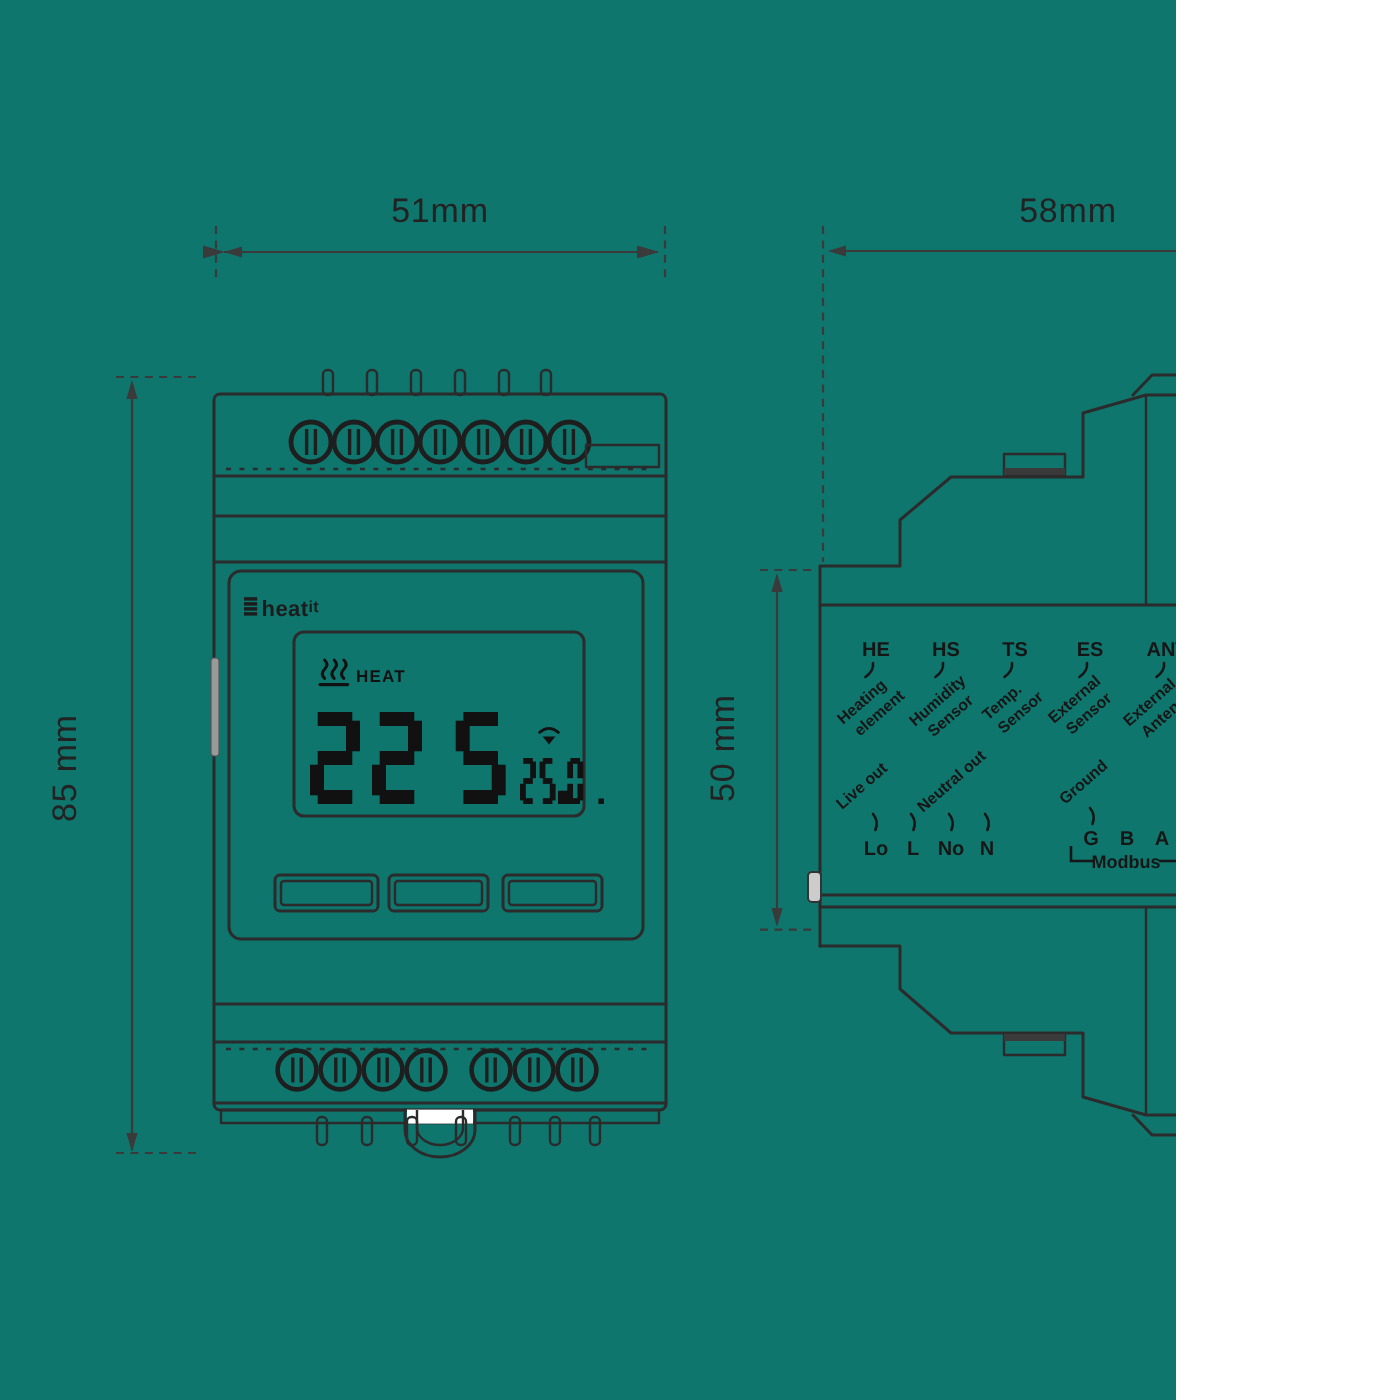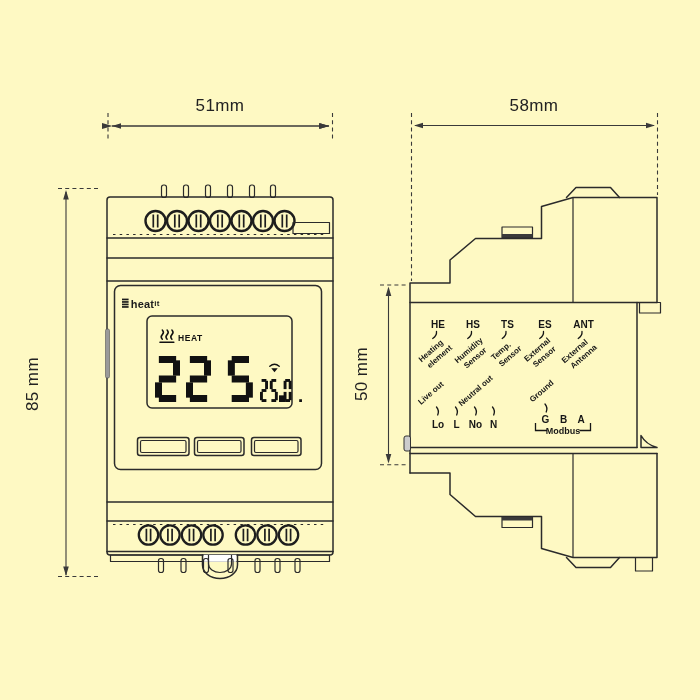--- a/index.html
+++ b/index.html
@@ -1,16 +1,16 @@
 <!DOCTYPE html>
 <html><head>
 <meta charset="utf-8">
 <style>
   html,body{margin:0;padding:0;background:#fff;}
-  #canvas{position:relative;width:700px;height:700px;background:#fef9c3;overflow:hidden;
+  #canvas{position:relative;width:588px;height:700px;background:#0f766e;overflow:hidden;
           font-family:"Liberation Sans",sans-serif;}
   svg{position:absolute;left:0;top:0;}
   .outline{fill:none;stroke:#2b2b2b;stroke-width:1.5;stroke-linejoin:round;stroke-linecap:round;}
   .thin{fill:none;stroke:#2b2b2b;stroke-width:1.2;stroke-linejoin:round;}
   .dim-line{stroke:#3a3a3a;stroke-width:1.1;fill:none;}
   .dim-dash{stroke:#3a3a3a;stroke-width:1.1;fill:none;stroke-dasharray:4 3.2;}
   .dim-text{font-size:17px;fill:#222;letter-spacing:.4px;}
   .lbl-abbr{font-size:10px;font-weight:700;fill:#161616;}
   .lbl-diag{font-size:8px;font-weight:700;fill:#161616;}
   .lbl-bus{font-size:9px;font-weight:700;fill:#161616;}

